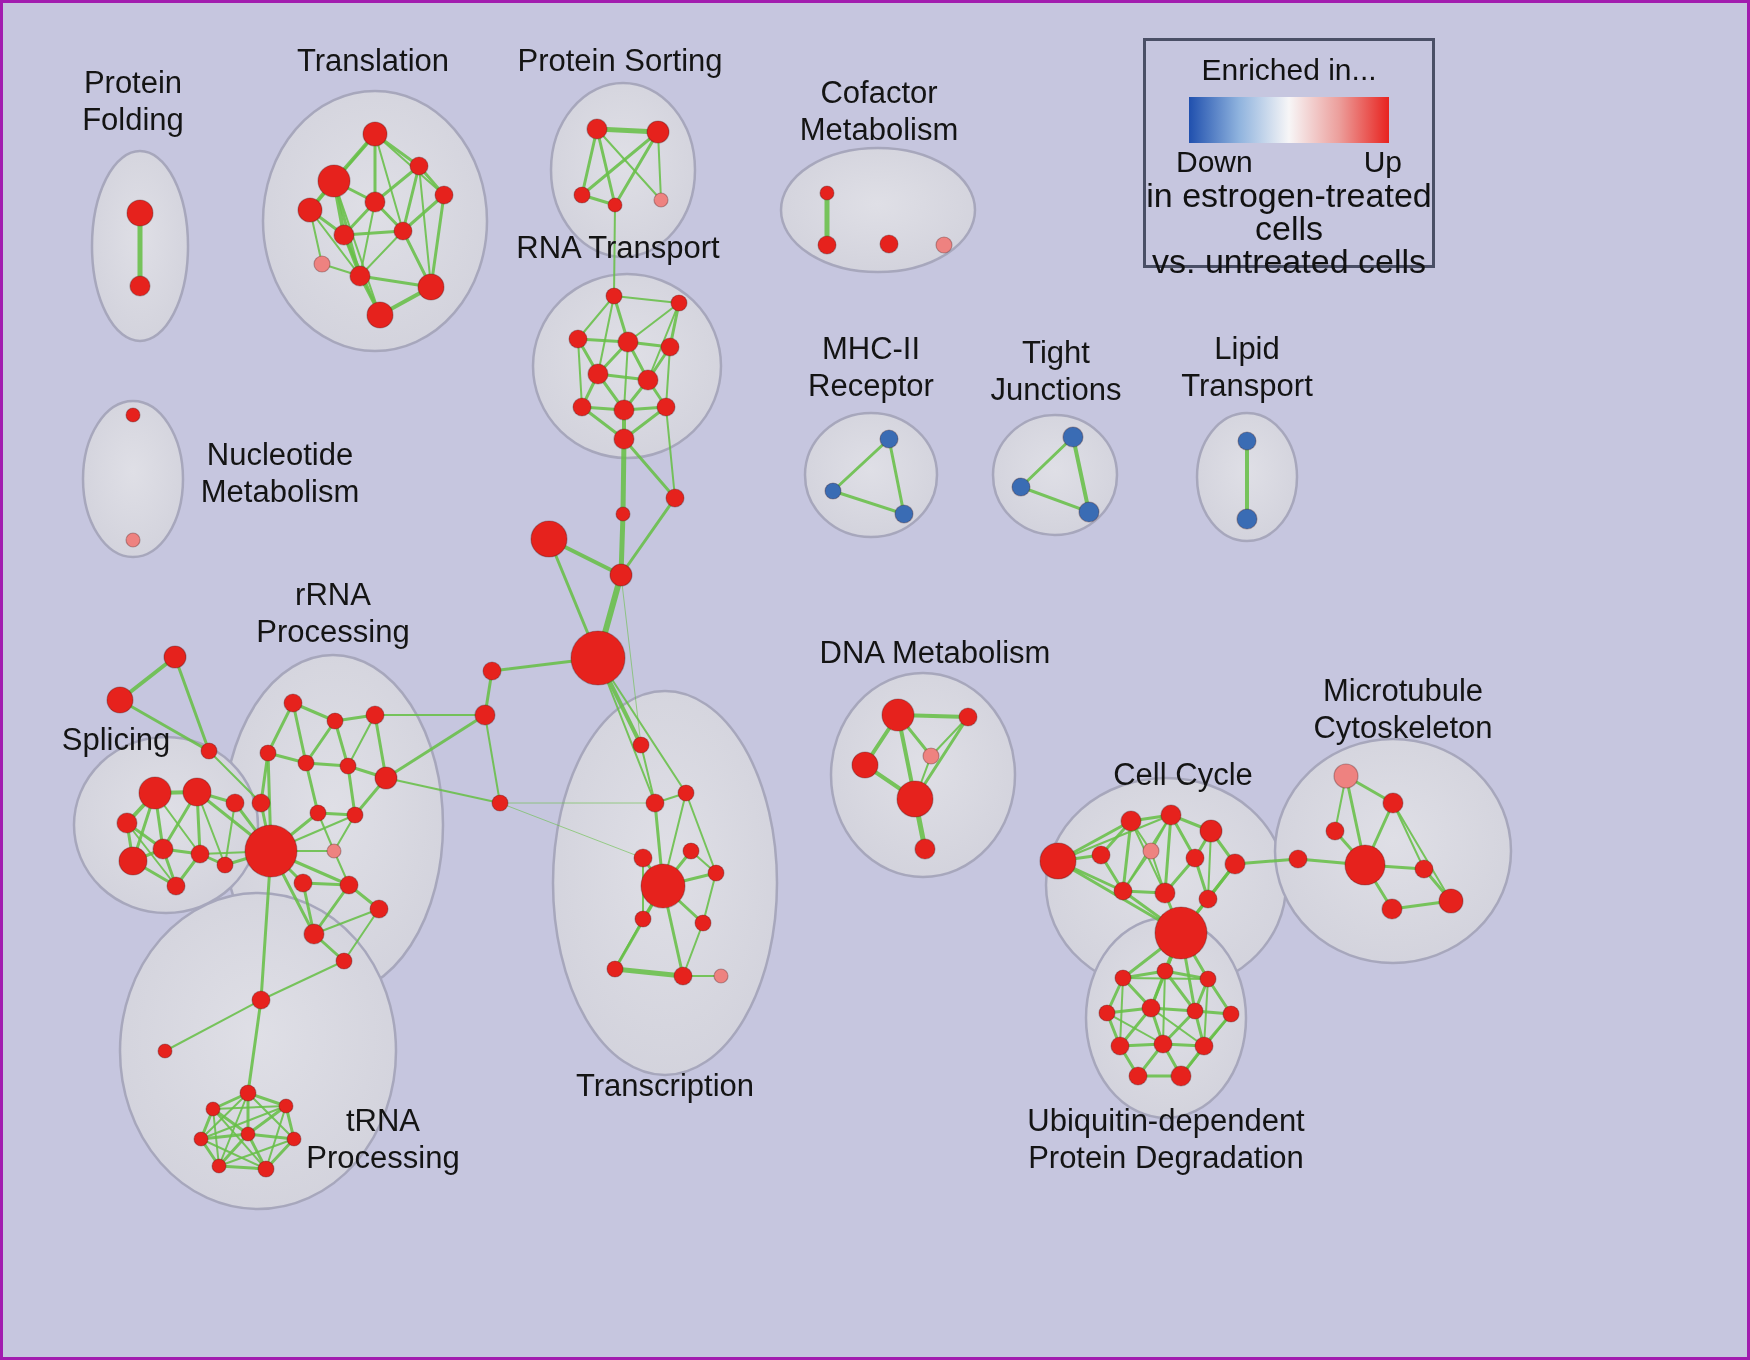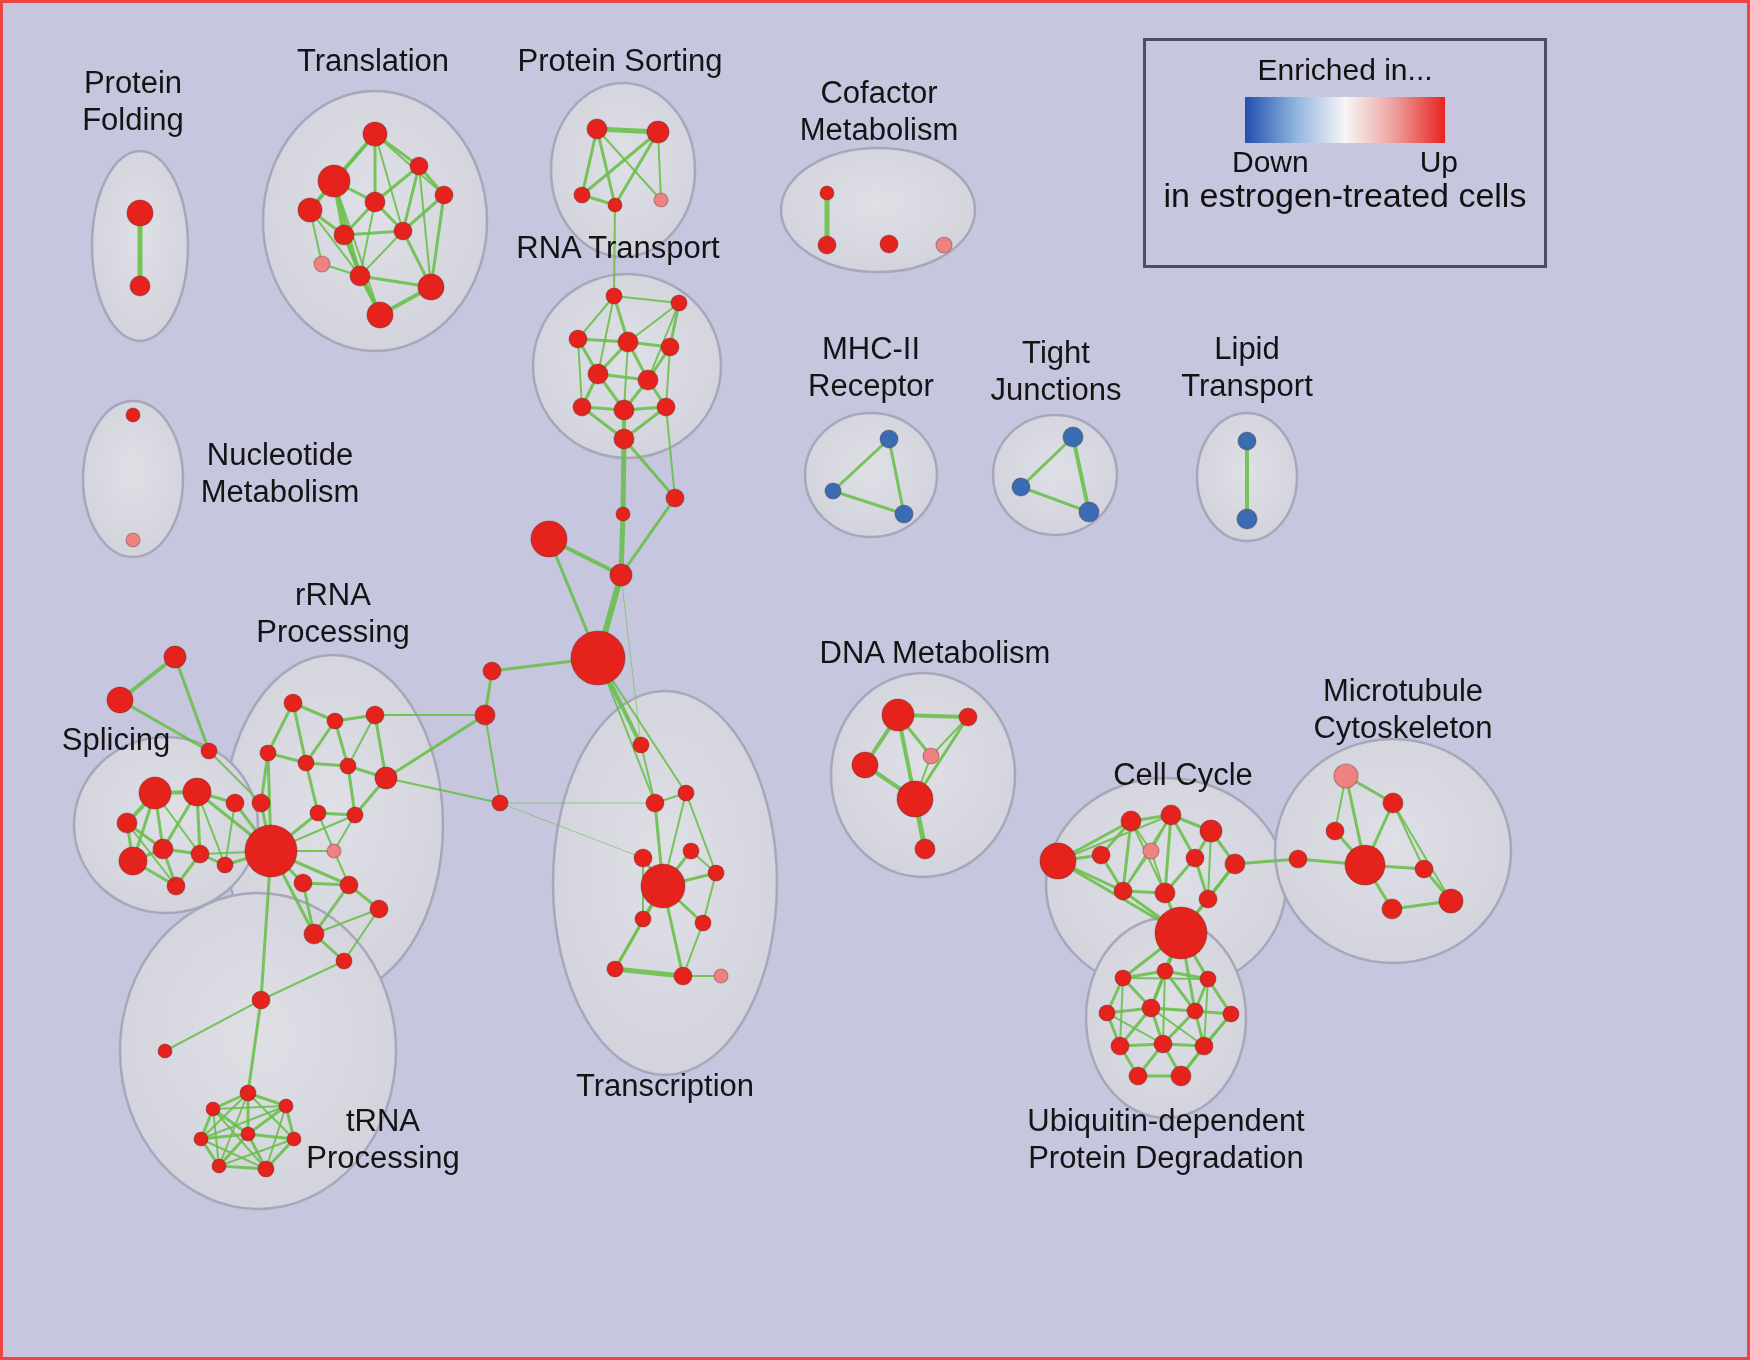--- a/index.html
+++ b/index.html
@@ -2,35 +2,35 @@
 <html><head>
 <meta charset="utf-8">
 <style>
   html, body { margin: 0; padding: 0; }
   body { font-family: "Liberation Sans", sans-serif; }
   .figure {
     position: relative;
     width: 1750px;
     height: 1360px;
     background: #c6c6df;
-    border: 3px solid #ef4444;
+    border: 3px solid #a21caf;
     box-sizing: border-box;
     overflow: hidden;
   }
   svg#network {
     position: absolute;
     left: 0; top: 0;
     width: 1750px; height: 1360px;
     font-family: "Liberation Sans", sans-serif;
   }
   .legend {
     position: absolute;
     left: 1140px;
     top: 35px;
-    width: 404px;
+    width: 292px;
     height: 230px;
     border: 3px solid #4a4f66;
     box-sizing: border-box;
     background: #c6c6df;
     text-align: center;
     color: #111;
     z-index: 5;
   }
   .legend-title {
     font-size: 30px;
@@ -553,15 +553,16 @@
   </svg>
 
   <div class="legend">
     <div class="legend-title">Enriched in...</div>
     <div class="legend-bar" style="background: linear-gradient(to right, rgb(32, 80, 174), rgb(143, 179, 222), rgb(247, 246, 247), rgb(236, 159, 156), rgb(232, 35, 31));"></div>
     <div class="legend-scale">
       <span>Down</span>
       <span>Up</span>
     </div>
     <div class="legend-caption">in estrogen-treated cells</div>
+    <div class="legend-caption">vs. untreated cells</div>
   </div>
 
 </div>
 
 </body></html>

